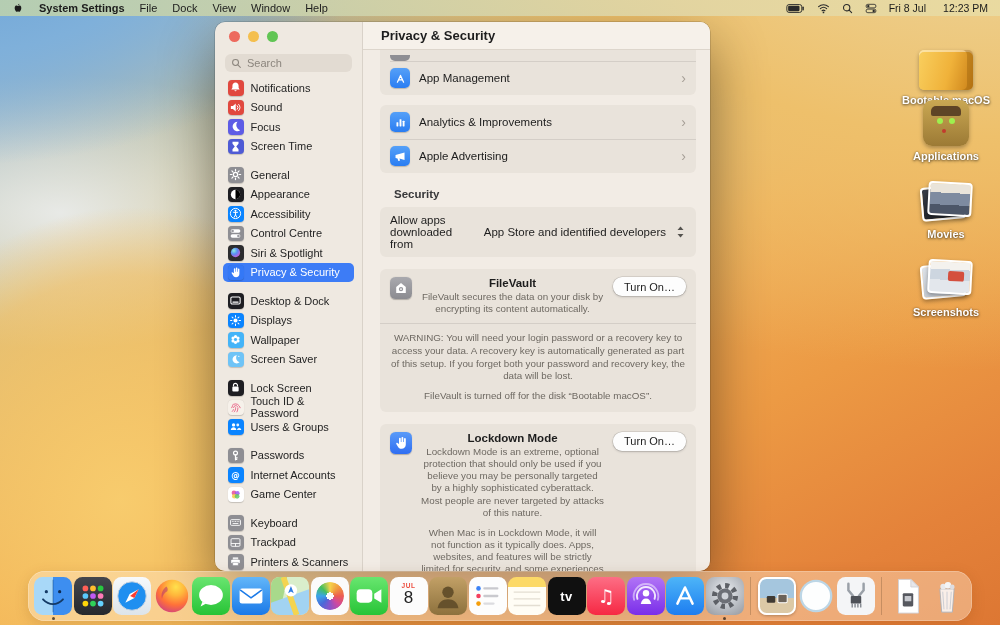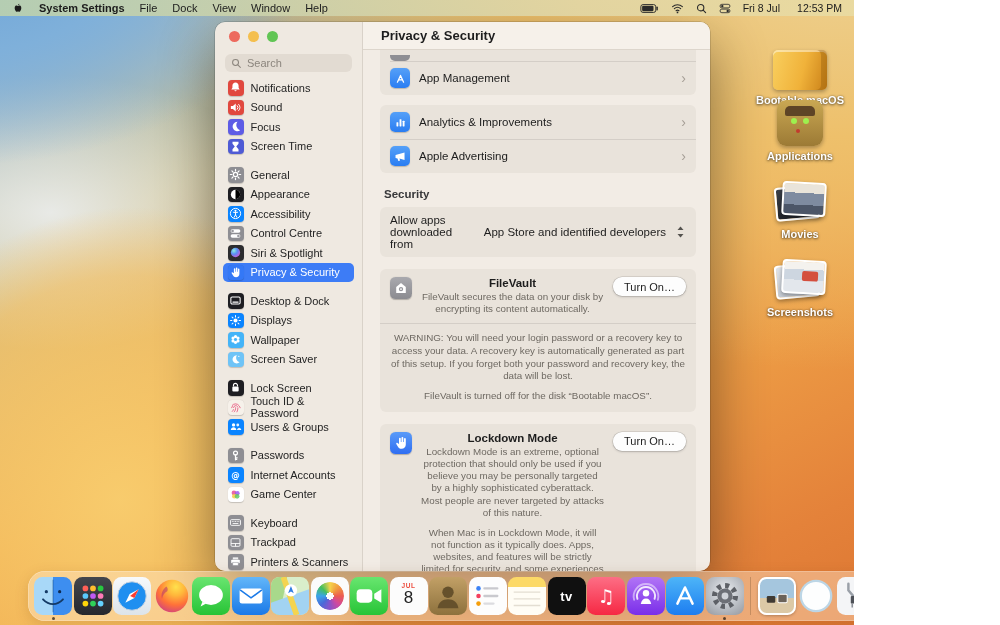--- a/index.html
+++ b/index.html
@@ -1,20 +1,20 @@
 <!DOCTYPE html>
 <html><head>
 <meta charset="utf-8">
 <style>
   * { margin:0; padding:0; box-sizing:border-box; user-select:none; cursor:default; }
   html,body { width:1000px; height:625px; overflow:hidden;
     font-family:"Liberation Sans","DejaVu Sans",sans-serif; }
 
   
-  .desktop { position:relative; width:854px; height:625px; overflow:hidden;
+  .desktop { position:relative; width:1000px; height:625px; overflow:hidden;
     background:
       radial-gradient(90% 75% at -5% -8%, #6ba3d8 0%, #7fb0da 22%, rgba(127,176,218,0) 46%),
       radial-gradient(70% 55% at 6% 34%, rgba(236,238,238,.9) 0%, rgba(236,238,238,0) 40%),
       radial-gradient(120% 110% at 100% -20%, #ecd9a4 0%, #eec06b 38%, rgba(238,192,107,0) 72%),
       linear-gradient(153deg, #86b2dc 0%, #cfc495 26%, #f0ae57 52%, #ec9a44 70%, #e4823a 88%, #dd7733 100%);
   }
   .desktop::before { content:''; position:absolute; left:-260px; top:90px; width:760px; height:820px;
     background:radial-gradient(closest-side, rgba(248,205,110,.95) 0%, rgba(246,190,90,.55) 55%, rgba(246,190,90,0) 72%);
     border-radius:50%; transform:rotate(18deg); }
 
@@ -78,21 +78,21 @@
   .grp { background:#e9e3db; border-radius:6px; }
   .grp.cut { border-top-left-radius:0; border-top-right-radius:0; }
   .row { display:flex; align-items:center; padding:7px 10px; gap:9px; position:relative; }
   .row.hasdiv::before { content:''; position:absolute; left:10px; right:0; top:0; height:1px; background:rgba(0,0,0,.09); }
   .row.partial { height:11px; padding:0 10px; align-items:flex-end; }
   .ric { width:20px; height:20px; border-radius:5px; flex:none; display:flex; align-items:center; justify-content:center; box-shadow:0 .5px 1px rgba(0,0,0,.2); }
   .ric svg { width:15px; height:15px; }
   .ric-partial { width:20px; height:6px; background:#8e8e93; border-radius:0 0 5px 5px; }
   .rlabel { font-size:11.5px; color:#1d1d1d; flex:1; }
   .chev { color:#a69f96; font-size:14px; line-height:1; font-weight:400; }
-  .shead { font-size:11.5px; font-weight:700; color:#38383a; margin:0 4px 7px; }
+  .shead { font-size:11.5px; font-weight:700; color:#38383a; margin:0 14px 7px; }
   .mt16{margin-top:15px;} .mt12{margin-top:12px;text-align:center;} .mt10{margin-top:10px;}
   .allow-val { font-size:11.5px; color:#1d1d1d; }
   .stepper svg { width:11px; height:14px; display:block; }
 
   .frow { display:flex; align-items:flex-start; padding:8px 10px; gap:9px; }
   .ficon { width:22px; height:22px; border-radius:5.5px; flex:none; display:flex; align-items:center; justify-content:center; box-shadow:0 .5px 1px rgba(0,0,0,.25); }
   .ficon svg { width:16px; height:16px; }
   .ficon.gray { background:linear-gradient(180deg,#a9a9ae,#8b8b90); }
   .ficon.blue { background:linear-gradient(180deg,#5a9bf8,#2f6ef2); }
   .ftext { flex:1; min-width:0; }
@@ -185,21 +185,21 @@
         <span class="mb-ic">
           <svg width="12" height="11" viewBox="0 0 16 14">
             <rect x="1.4" y="1.4" width="13.2" height="4.8" rx="2.4" fill="none" stroke="#2a2a2a" stroke-width="1.1"></rect>
             <circle cx="4.4" cy="3.8" r="1.6" fill="#2a2a2a"></circle>
             <rect x="1.4" y="7.8" width="13.2" height="4.8" rx="2.4" fill="none" stroke="#2a2a2a" stroke-width="1.1"></rect>
             <circle cx="11.6" cy="10.2" r="1.6" fill="#2a2a2a"></circle>
           </svg>
         </span>
         <span class="mb-clock">
           <span>Fri 8 Jul</span>
-          <span>12:53 PM</span>
+          <span>12:23 PM</span>
         </span>
       </div>
   </div>
 
   <div id="desktop-icons">
       <div class="dicon" style="top: 26px; right: 6px; margin-top: 24px;">
         <div class="dv-drive"></div>
         <div class="dlabel">Bootable macOS</div>
       </div>
       <div class="dicon" style="top: 100px; right: 6px;">

